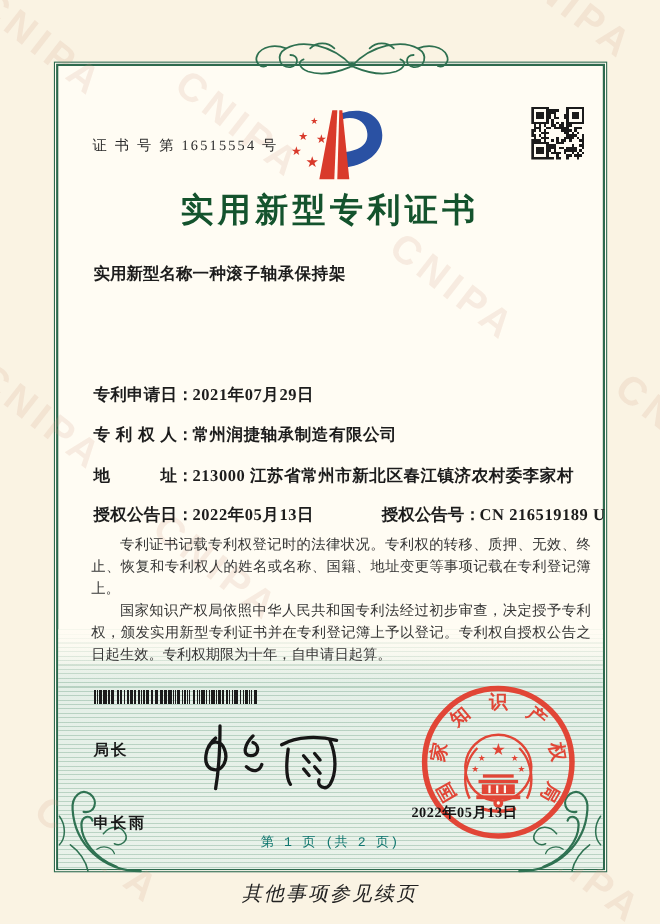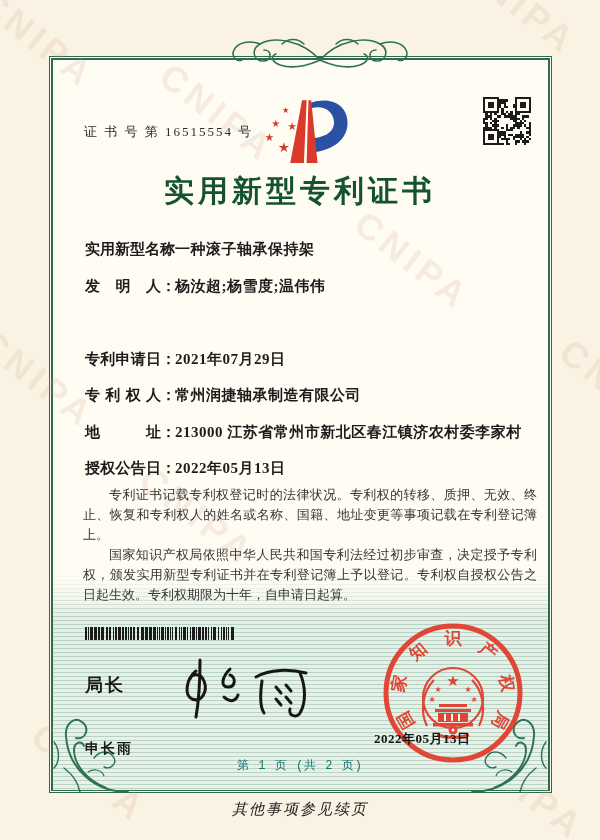--- a/index.html
+++ b/index.html
@@ -32,28 +32,28 @@
   .flabel{display:inline-block;width:76px;text-align:justify;text-align-last:justify;vertical-align:bottom;}
   .fcolon{display:inline-block;width:14px;}
   .fvalue{letter-spacing:0.5px;}
   .pair2{position:absolute;left:262px;top:0;white-space:nowrap;}
 
   .legal{left:83px;top:485px;width:454px;font-size:13px;line-height:20px;color:#353535;
          text-align:justify;}
   .legal p{margin:0;text-indent:2em;}
 
   .signer-role{left:85px;top:673px;font-family:"Liberation Sans","DejaVu Sans",sans-serif;
-               font-weight:bold;font-size:18px;color:#1a1a1a;letter-spacing:2px;}
+               font-weight:bold;font-size:14px;color:#1a1a1a;letter-spacing:2px;}
   .signer-name{left:85px;top:700px;font-family:"Liberation Sans","DejaVu Sans",sans-serif;
                font-weight:bold;font-size:14px;color:#1a1a1a;letter-spacing:2px;margin-top:40px;}
 
   .seal-date{left:374px;top:730px;width:130px;font-size:13px;font-weight:600;color:#141414;
              letter-spacing:0.5px;z-index:4;}
   .page-num{left:0;right:0;top:757px;text-align:center;font-size:12px;color:#0f766e;letter-spacing:1px;font-family:Liberation Mono, monospace;}
-  .note{left:0;right:0;top:800px;text-align:center;font-size:15px;color:#222;letter-spacing:2px;font-style:italic;}
+  .note{left:0;right:0;top:800px;text-align:center;font-size:18px;color:#222;letter-spacing:2px;font-style:italic;}
 
   svg text.sealchar{font-size:17px;font-weight:bold;fill:#e23a2a;font-family:"Liberation Serif",serif;}
 </style>
 </head>
 <body>
 
 <div class="page">
   <div class="frame"></div>
   <div class="wm-layer">
       <span class="wm" style="left: -30px; top: 18px;">CNIPA</span>
@@ -357,34 +357,32 @@
         <rect x="11" y="20" width="1" height="1" fill="#1b1b1b"></rect>
         <rect x="14" y="20" width="1" height="1" fill="#1b1b1b"></rect>
         <rect x="18" y="20" width="1" height="1" fill="#1b1b1b"></rect>
       </svg>
 
     <div class="abs title">实用新型专利证书</div>
 
     <div class="abs frow" style="top:240px">
       <span class="flabel">实用新型名称</span><span class="fcolon">：</span><span class="fvalue">一种滚子轴承保持架</span>
     </div>
-    <div class="abs frow" style="top:277px">
-      <span class="flabel">发明人</span><span class="fcolon">：</span><span class="fvalue">杨汝超;杨雪度;温伟伟</span>
-    </div>
     <div class="abs frow" style="top:350px">
       <span class="flabel">专利申请日</span><span class="fcolon">：</span><span class="fvalue">2021年07月29日</span>
     </div>
     <div class="abs frow" style="top:386px">
       <span class="flabel">专利权人</span><span class="fcolon">：</span><span class="fvalue">常州润捷轴承制造有限公司</span>
     </div>
     <div class="abs frow" style="top:423px">
       <span class="flabel">地址</span><span class="fcolon">：</span><span class="fvalue">213000 江苏省常州市新北区春江镇济农村委李家村</span>
     </div>
     <div class="abs frow" style="top:459px">
       <span class="flabel">授权公告日</span><span class="fcolon">：</span><span class="fvalue">2022年05月13日</span>
+      <span class="pair2"><span>授权公告号</span><span class="fcolon">：</span><span class="fvalue">CN 216519189 U</span></span>
     </div>
 
     <div class="abs legal">
       <p>专利证书记载专利权登记时的法律状况。专利权的转移、质押、无效、终止、恢复和专利权人的姓名或名称、国籍、地址变更等事项记载在专利登记簿上。</p>
       <p>国家知识产权局依照中华人民共和国专利法经过初步审查，决定授予专利权，颁发实用新型专利证书并在专利登记簿上予以登记。专利权自授权公告之日起生效。专利权期限为十年，自申请日起算。</p>
     </div>
 
     <svg id="barcode" class="abs" style="left:85px;top:627px" width="150" height="13" viewBox="0 0 150 13" shape-rendering="crispEdges">
         <rect x="0" y="0" width="2" height="13" fill="#1b1b1b"></rect>
         <rect x="3" y="0" width="1" height="13" fill="#1b1b1b"></rect>

